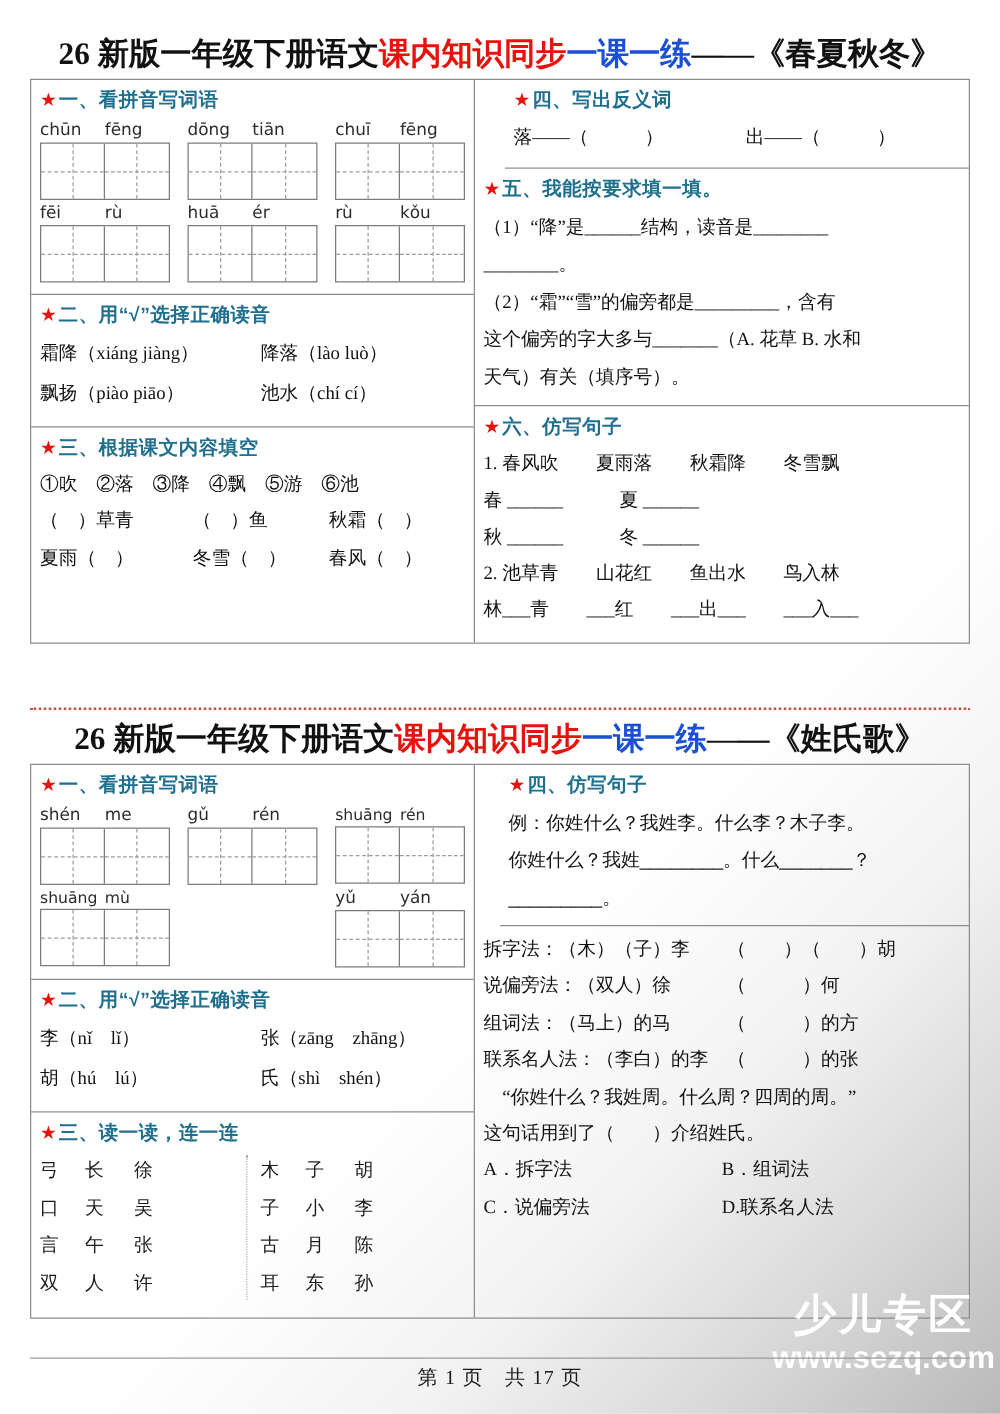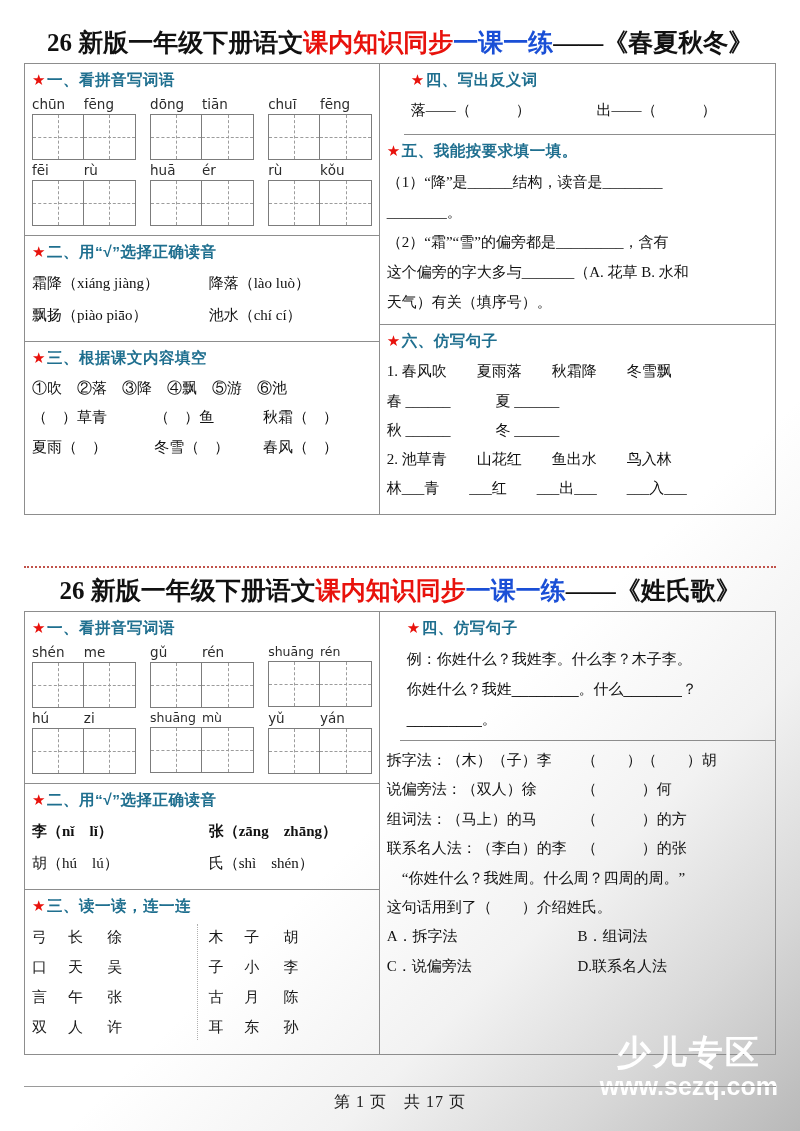--- a/index.html
+++ b/index.html
@@ -75,21 +75,21 @@
 
   
   .footer { position: absolute; left:0; right:0; bottom: 18px; text-align: center;
             font-size: 16px; color: #1a1a1a; letter-spacing: 1px; }
   .footrule { position:absolute; left: 24px; right: 24px; bottom: 44px;
               border-top: 1px solid #9a9a9a; }
   .dotsep { position:absolute; left: 24px; right: 24px;
             border-top: 2px dotted #c1524a; }
 
   
-  .wm { position:absolute; right: 22px; bottom: 30px; text-align:center;
+  .wm { position:absolute; right: 4px; bottom: 30px; text-align:center;
         color: #ffffff; font-family:"Liberation Sans","DejaVu Sans",sans-serif;
         pointer-events:none; }
   .wm .wm1 { font-size: 34px; font-weight: 800; letter-spacing: 2px; line-height: 1; }
   .wm .wm2 { font-size: 25px; font-weight: 700; letter-spacing: 0px; margin-top: 3px; }
 </style>
 </head>
 <body>
 
 <div class="page">
 
@@ -273,30 +273,20 @@
               </div>
               <div class="tzg">
                   <div class="cell"></div>
                   <div class="cell"></div>
                 </div>
             </div>
           </div>
 
           <div class="py-row">
             <div class="py-group">
-              <div class="py-labels">
-                <span>hú</span>
-                <span>zi</span>
-              </div>
-              <div class="tzg">
-                  <div class="cell"></div>
-                  <div class="cell"></div>
-                </div>
-            </div>
-            <div class="py-group">
               <div class="py-labels" style="font-size:12.5px;">
                 <span>shuāng</span>
                 <span>mù</span>
               </div>
               <div class="tzg">
                   <div class="cell"></div>
                   <div class="cell"></div>
                 </div>
             </div>
             <div class="py-group">
@@ -307,21 +297,21 @@
               <div class="tzg">
                   <div class="cell"></div>
                   <div class="cell"></div>
                 </div>
             </div>
           </div>
         </div>
 
         <div class="block" style="padding-bottom:10px;">
           <div class="sec-h"><span class="star">★</span><span>二、用“√”选择正确读音</span></div>
-          <div class="spread ln" style="line-height:2.1;font-weight:bold;">
+          <div class="spread ln" style="line-height:2.1;">
             <div style="width:52%">李（nǐ　lǐ）</div>
             <div style="width:48%">张（zāng　zhāng）</div>
           </div>
           <div class="spread ln" style="line-height:2.1;">
             <div style="width:52%">胡（hú　lú）</div>
             <div style="width:48%">氏（shì　shén）</div>
           </div>
         </div>
 
         <div class="block" style="padding-bottom:12px;">

